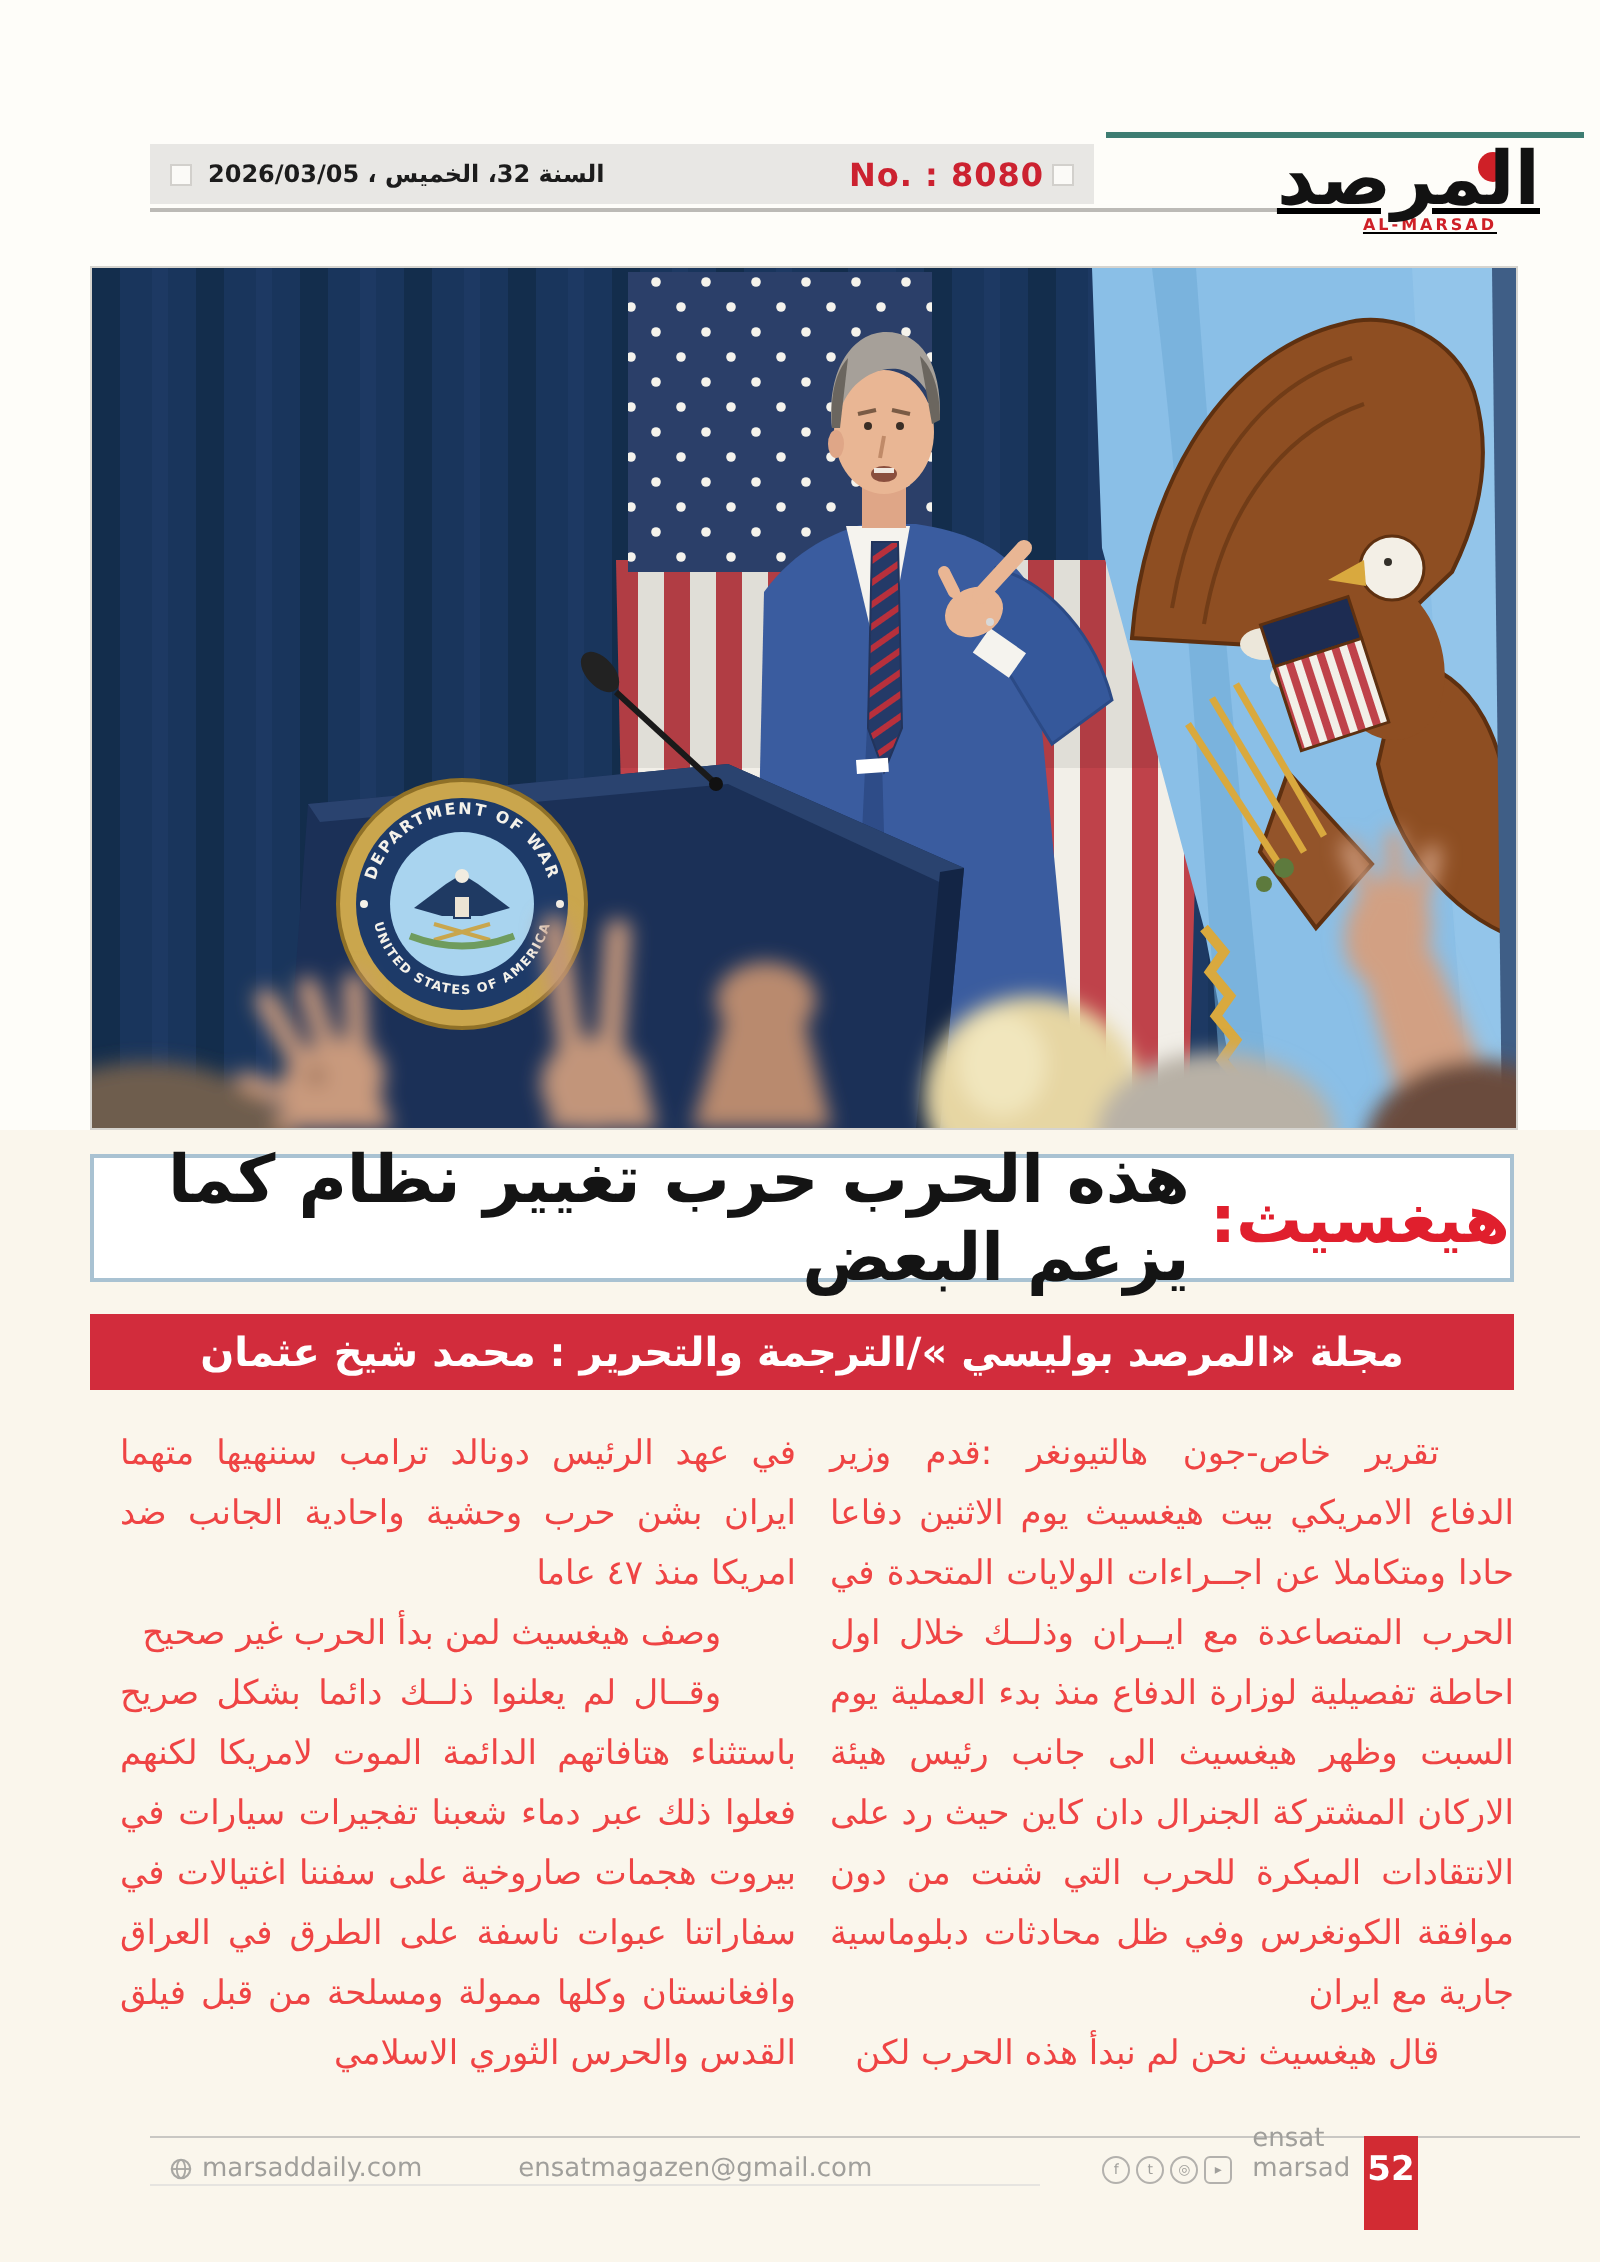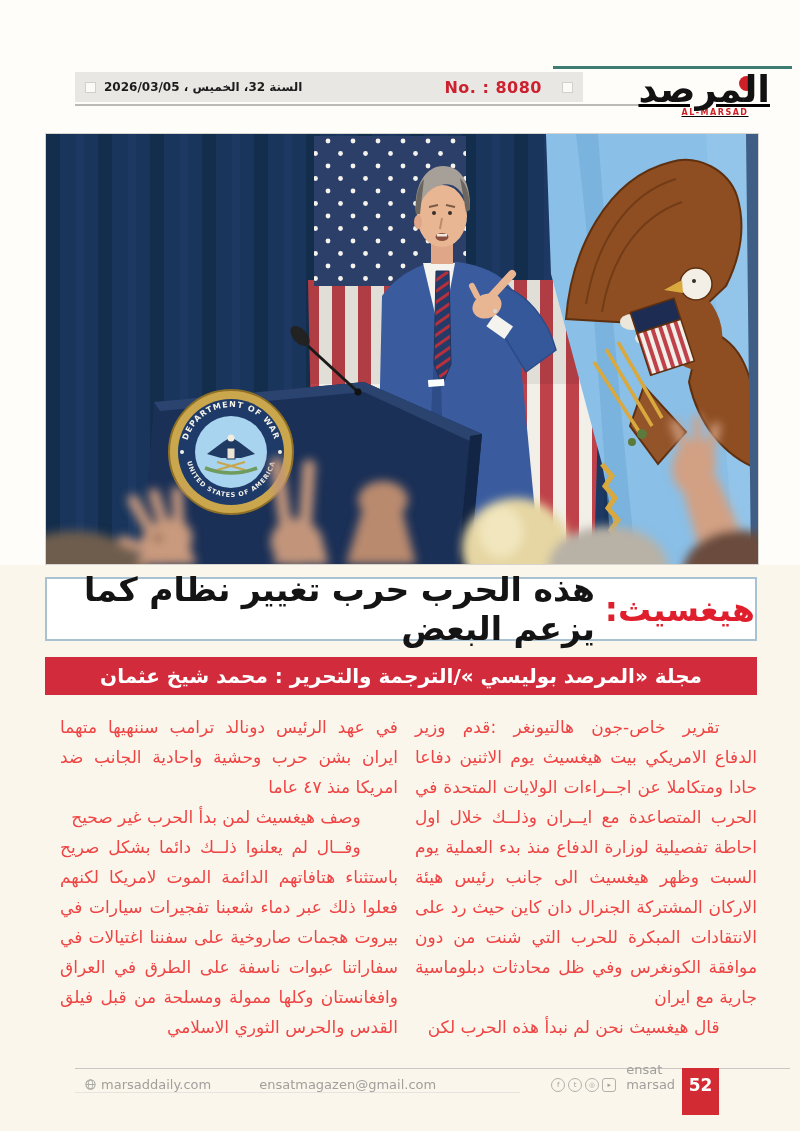--- a/index.html
+++ b/index.html
@@ -6,29 +6,29 @@
   body{
     width:800px;height:1131px;position:relative;
     background:#fefdf9;
     font-family:"DejaVu Sans",sans-serif;
     overflow:hidden;
   }
   .lower-bg{position:absolute;left:0;top:565px;width:800px;height:566px;background:#faf6ec;}
   
   .teal-line{position:absolute;left:553px;top:66px;width:239px;height:3px;background:#3e7d72;}
   .head-bar{
-    position:absolute;left:75px;top:72px;width:508px;height:30px;
+    position:absolute;left:75px;top:72px;width:472px;height:30px;
     background:#e8e7e4;display:flex;align-items:center;justify-content:space-between;
     padding:0 10px;box-sizing:border-box;
   }
   .head-rule{position:absolute;left:75px;top:104px;width:580px;height:2px;background:#bcbab6;}
   .sq{width:9px;height:9px;background:#fbfaf7;border:1px solid #d2d0cc;display:inline-block;}
   .date-wrap{display:flex;align-items:center;gap:8px;}
   .date-txt{font-size:12px;font-weight:bold;color:#1c1c1c;direction:rtl;}
-  .issue-wrap{display:flex;align-items:center;gap:20px;}
+  .issue-wrap{display:flex;align-items:center;gap:4px;}
   .issue-txt{font-size:16px;font-weight:bold;color:#cc2230;letter-spacing:.5px;}
   .logo{position:absolute;left:660px;top:68px;width:110px;height:58px;text-align:center;text-decoration:underline;}
   .logo-dot{position:absolute;right:16px;top:8px;width:15px;height:15px;border-radius:50%;background:#cf2027;}
   .logo-ar{position:relative;font-size:37px;font-weight:bold;color:#121212;line-height:44px;direction:rtl;}
   .logo-en{font-size:8px;font-weight:bold;color:#cf2027;letter-spacing:1.5px;margin-top:-4px;text-align:center;}
   
   .photo{position:absolute;left:45px;top:133px;width:712px;height:430px;border:1px solid #d6d4cf;box-sizing:content-box;}
   
   .headline-box{
     position:absolute;left:45px;top:577px;width:712px;height:64px;background:#ffffff;
@@ -53,21 +53,21 @@
   .foot-rule2{position:absolute;left:75px;top:1092px;width:445px;height:1px;background:#e6e4e0;}
   .footer{position:absolute;left:85px;top:1072px;width:560px;height:20px;display:flex;align-items:flex-end;color:#a09f9b;font-size:13px;}
   .footer .site{display:flex;align-items:center;gap:5px;}
   .footer .mail{margin-left:48px;}
   .socials{margin-left:115px;display:flex;gap:3px;align-items:center;}
   .soc{width:12px;height:12px;border-radius:50%;border:1px solid #b3b1ad;color:#a09f9b;
        font-size:7px;line-height:12px;text-align:center;display:inline-block;}
   .soc.last{border-radius:3px;}
   .ensat{margin-left:10px;}
   .page-box{
-    position:absolute;left:682px;top:1068px;width:37px;height:47px;background:#d22b33;
+    position:absolute;left:682px;top:1068px;width:27px;height:47px;background:#d22b33;
     color:#fff;font-size:17px;font-weight:bold;text-align:center;line-height:34px;
   }
 </style>
 </head>
 <body>
 
 <div class="lower-bg"></div>
 
 <div class="teal-line"></div>
 

